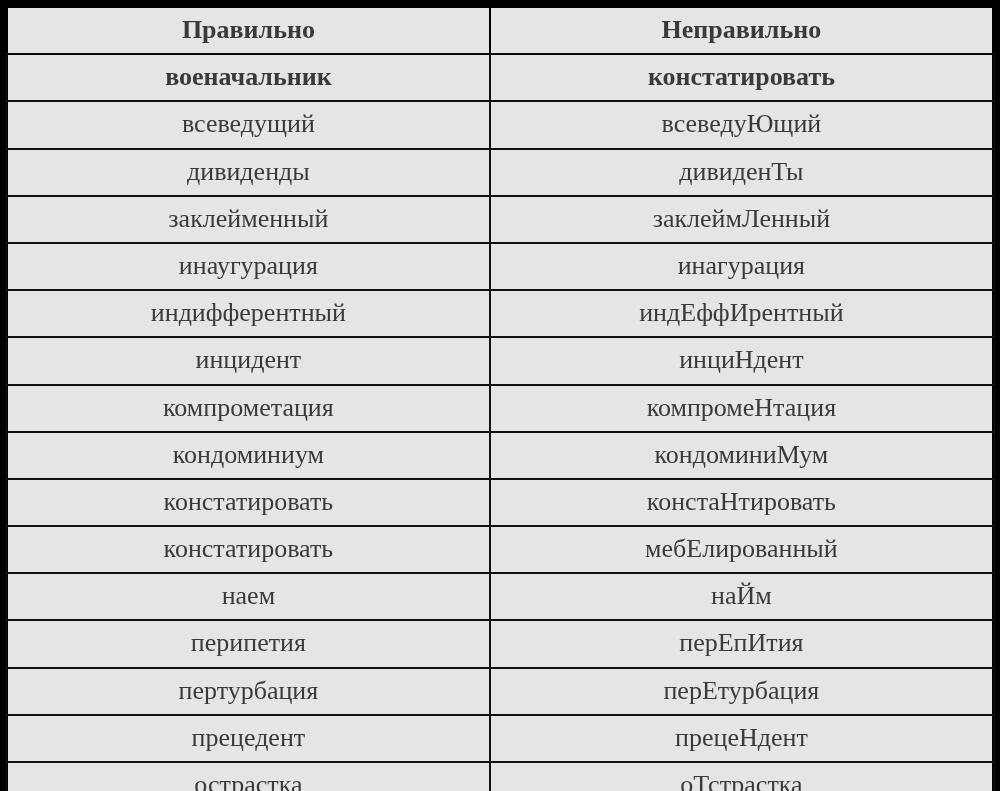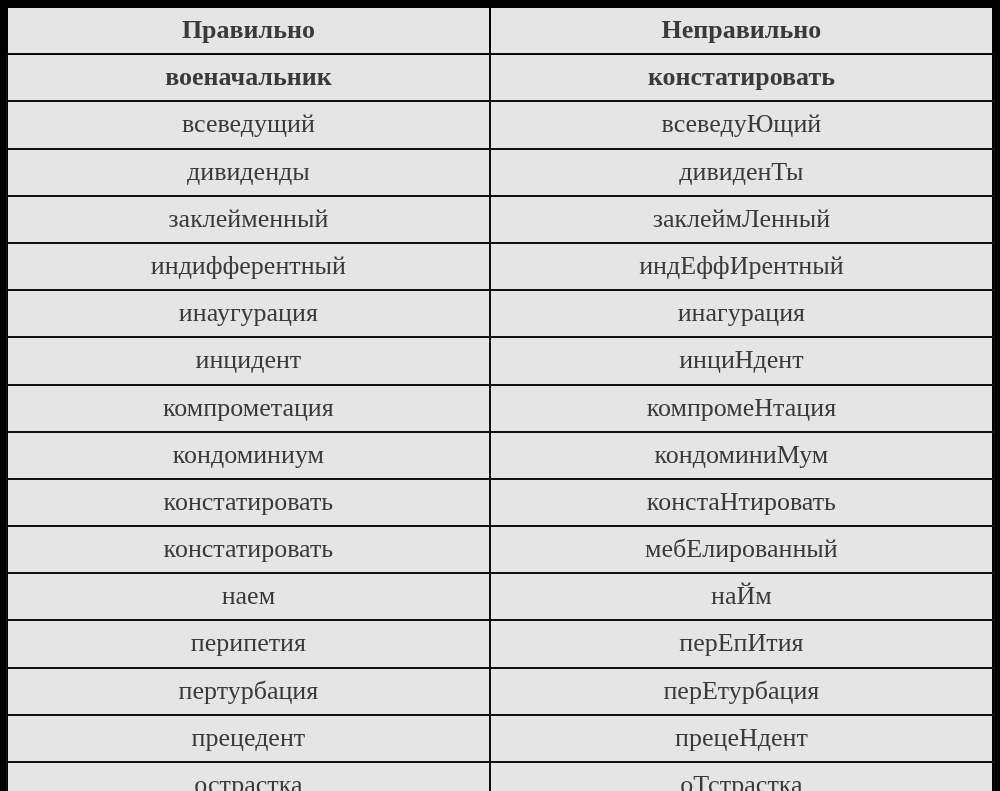--- a/index.html
+++ b/index.html
@@ -58,26 +58,26 @@
       </tr>
       <tr>
         <td>дивиденды</td>
         <td>дивиденТы</td>
       </tr>
       <tr>
         <td>заклейменный</td>
         <td>заклеймЛенный</td>
       </tr>
       <tr>
+        <td>инаугурация</td>
+        <td>инагурация</td>
+      </tr>
+      <tr>
         <td>индифферентный</td>
         <td>индЕффИрентный</td>
-      </tr>
-      <tr>
-        <td>инаугурация</td>
-        <td>инагурация</td>
       </tr>
       <tr>
         <td>инцидент</td>
         <td>инциНдент</td>
       </tr>
       <tr>
         <td>компрометация</td>
         <td>компромеНтация</td>
       </tr>
       <tr>

